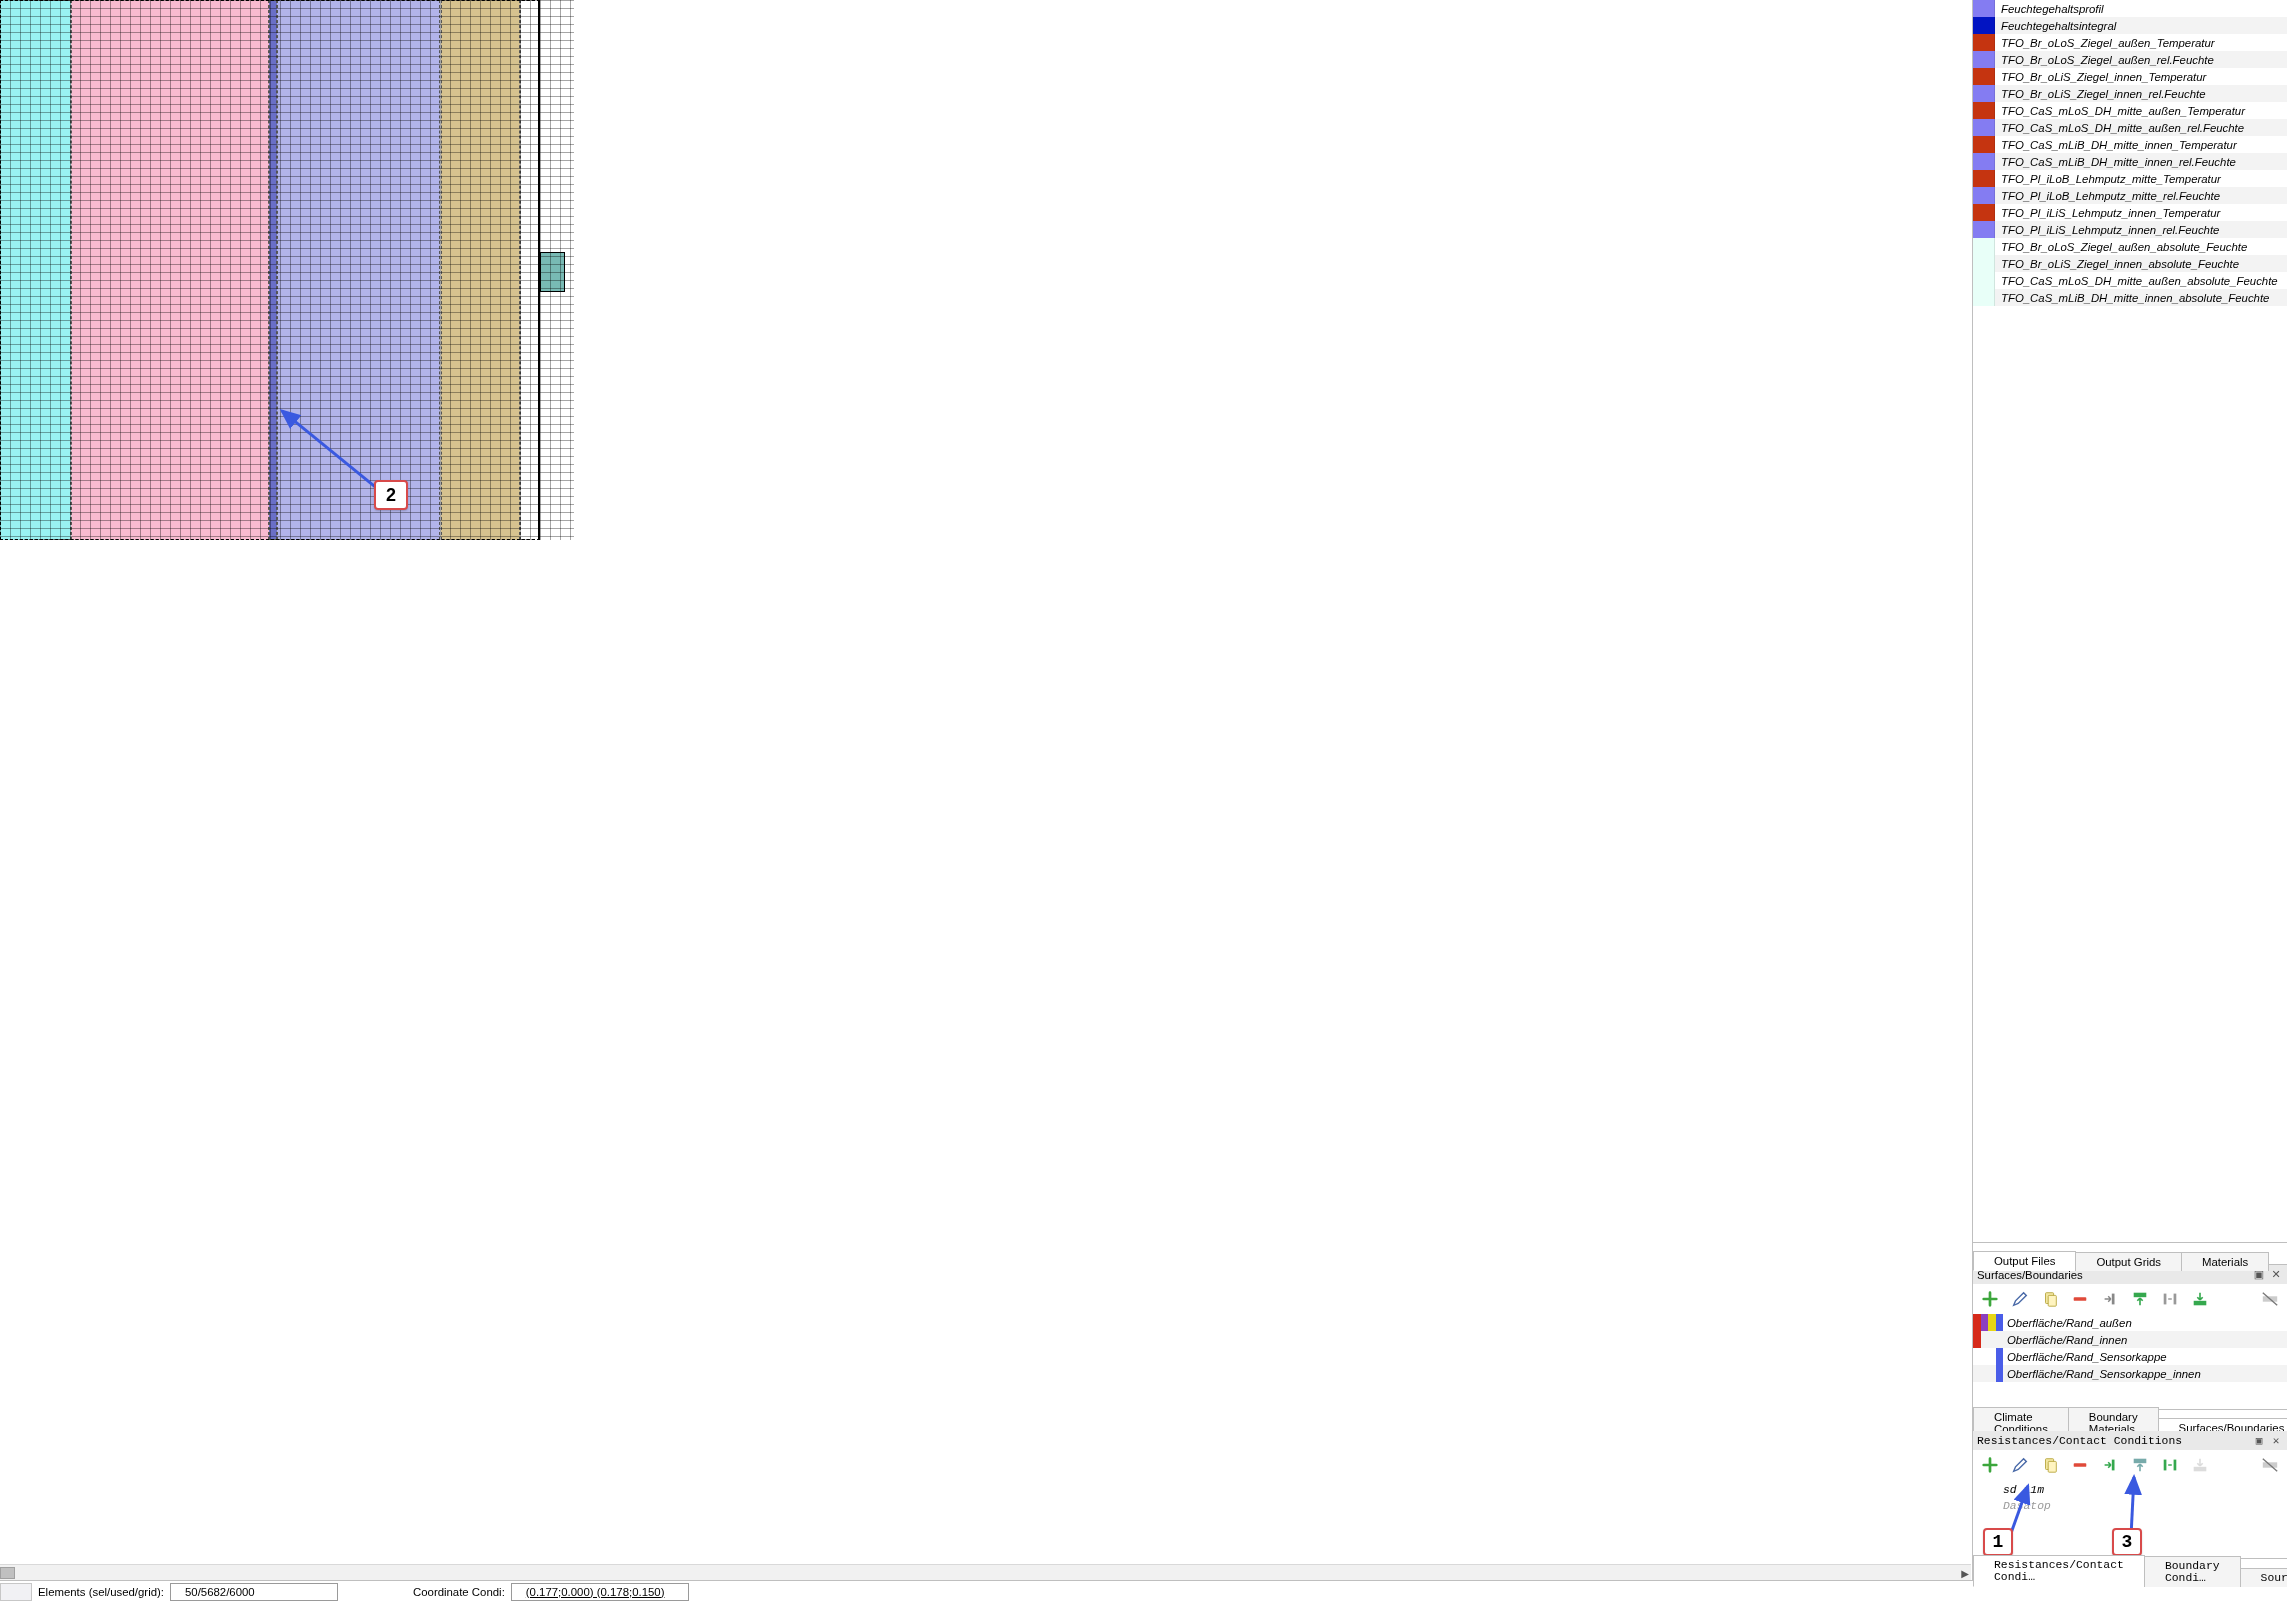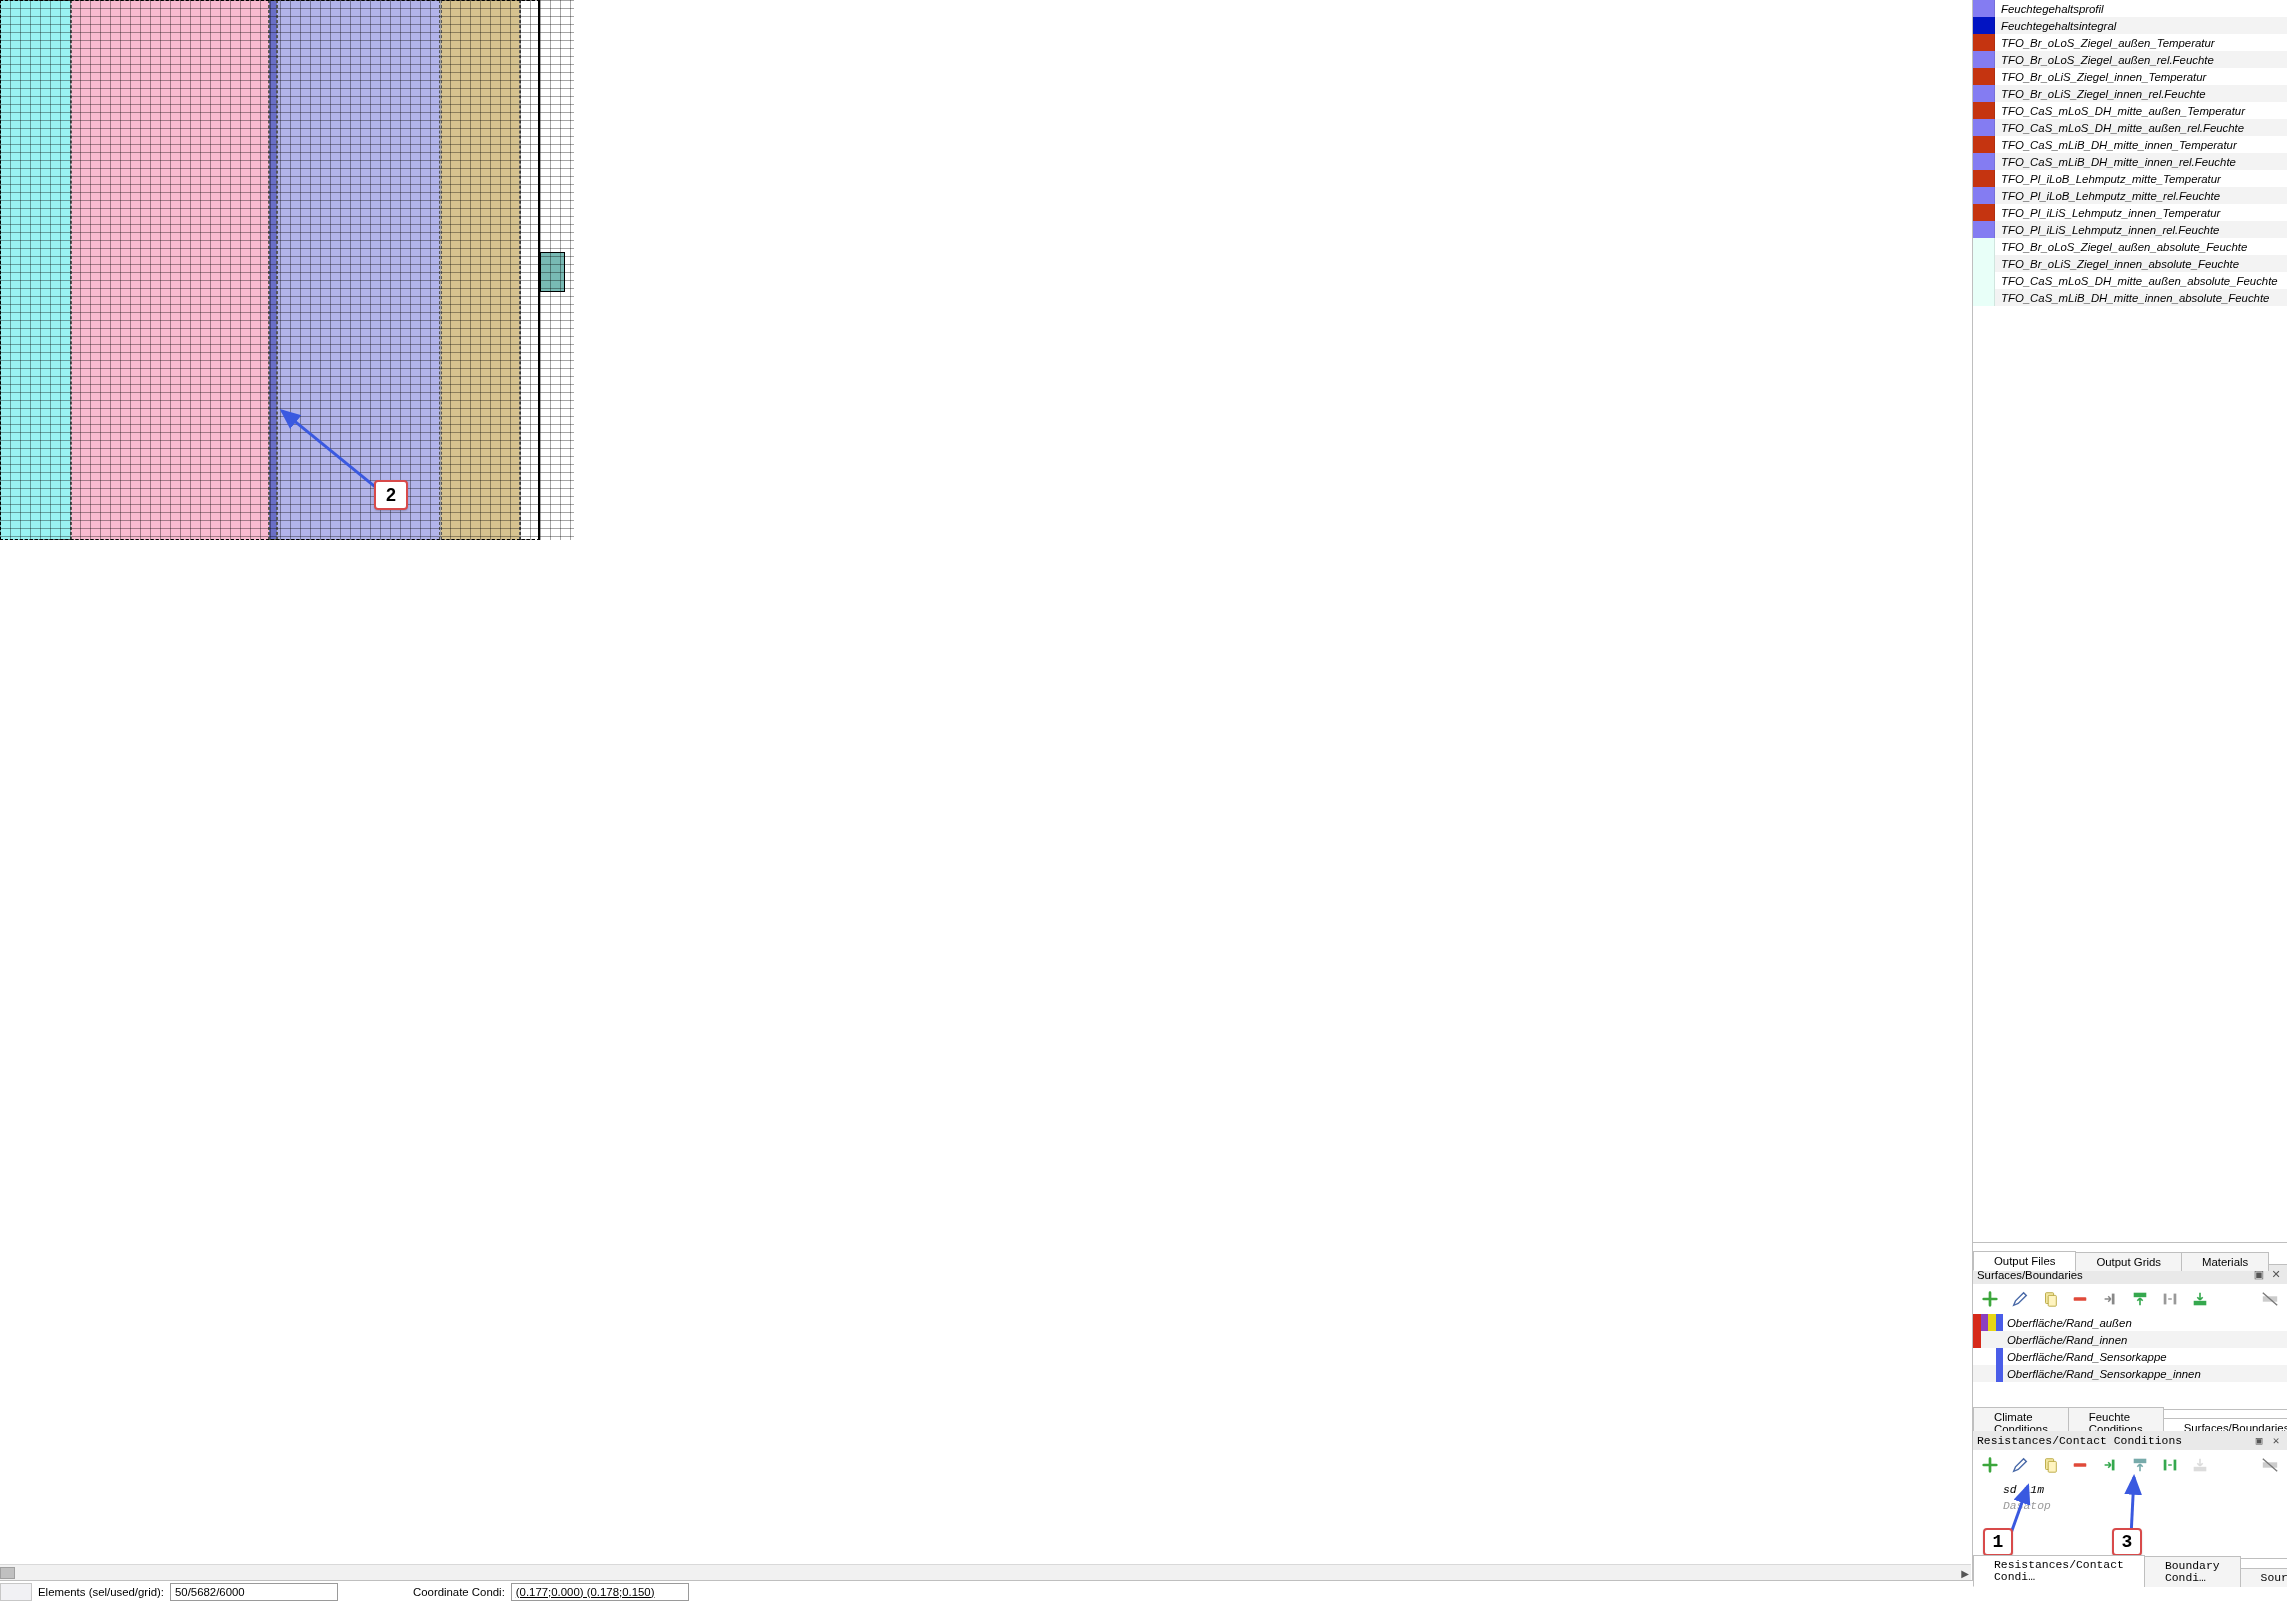--- a/index.html
+++ b/index.html
@@ -67,21 +67,21 @@
   .tb-btn { width:22px; height:22px; display:inline-flex; align-items:center; justify-content:center; cursor:pointer; border-radius:2px; }
   .tb-spacer{flex:1;}
 
   .res-list { flex:1; padding:2px 0; }
   .res-row { height:16px; display:flex; align-items:center; padding-left:30px; font-size:11.4px; }
   .res-row.sel { font-style:italic; }
   .res-row.ph  { color:#9a9a9a; font-style:italic; }
 
   
   .statusbar { display:flex; align-items:center; height:22px; border-top:1px solid #bfbfbf; font-size:11.4px; background:#fff; }
-  .sb-box { height:18px; border:1px solid #9a9a9a; padding:1px 4px; background:#fff; display:inline-flex; align-items:center; }
+  .sb-box { height:18px; border:1px solid #9a9a9a; padding:1px 14px; background:#fff; display:inline-flex; align-items:center; }
   .sb-lbl { padding:0 6px; }
 
   
   svg.ic { width:18px; height:18px; }
 </style>
 </head>
 <body>
 
 <div class="app">
   <div class="main-row">
@@ -298,21 +298,21 @@
                 <div class="ss ss-none"></div>
                 <div class="ss ss-none"></div>
                 <div class="ss ss-none"></div>
                 <div class="ss ss-blu"></div>
               </div>
               <span>Oberfläche/Rand_Sensorkappe_innen</span>
             </div>
           </div>
         <div class="tabs-bar">
           <div class="tab">Climate Conditions</div>
-          <div class="tab">Feuchte Conditions</div>
+          <div class="tab">Boundary Materials</div>
           <div class="tab active">Surfaces/Boundaries</div>
         </div>
       </div>
 
       <div class="panel" style="flex:0 0 149px; position:relative;font-family:Liberation Mono, monospace;">
         <div class="panel-header">
           <span>Resistances/Contact Conditions</span>
           <span class="spacer"></span>
           <span class="hdr-ico">▣</span>
           <span class="hdr-ico">✕</span>

